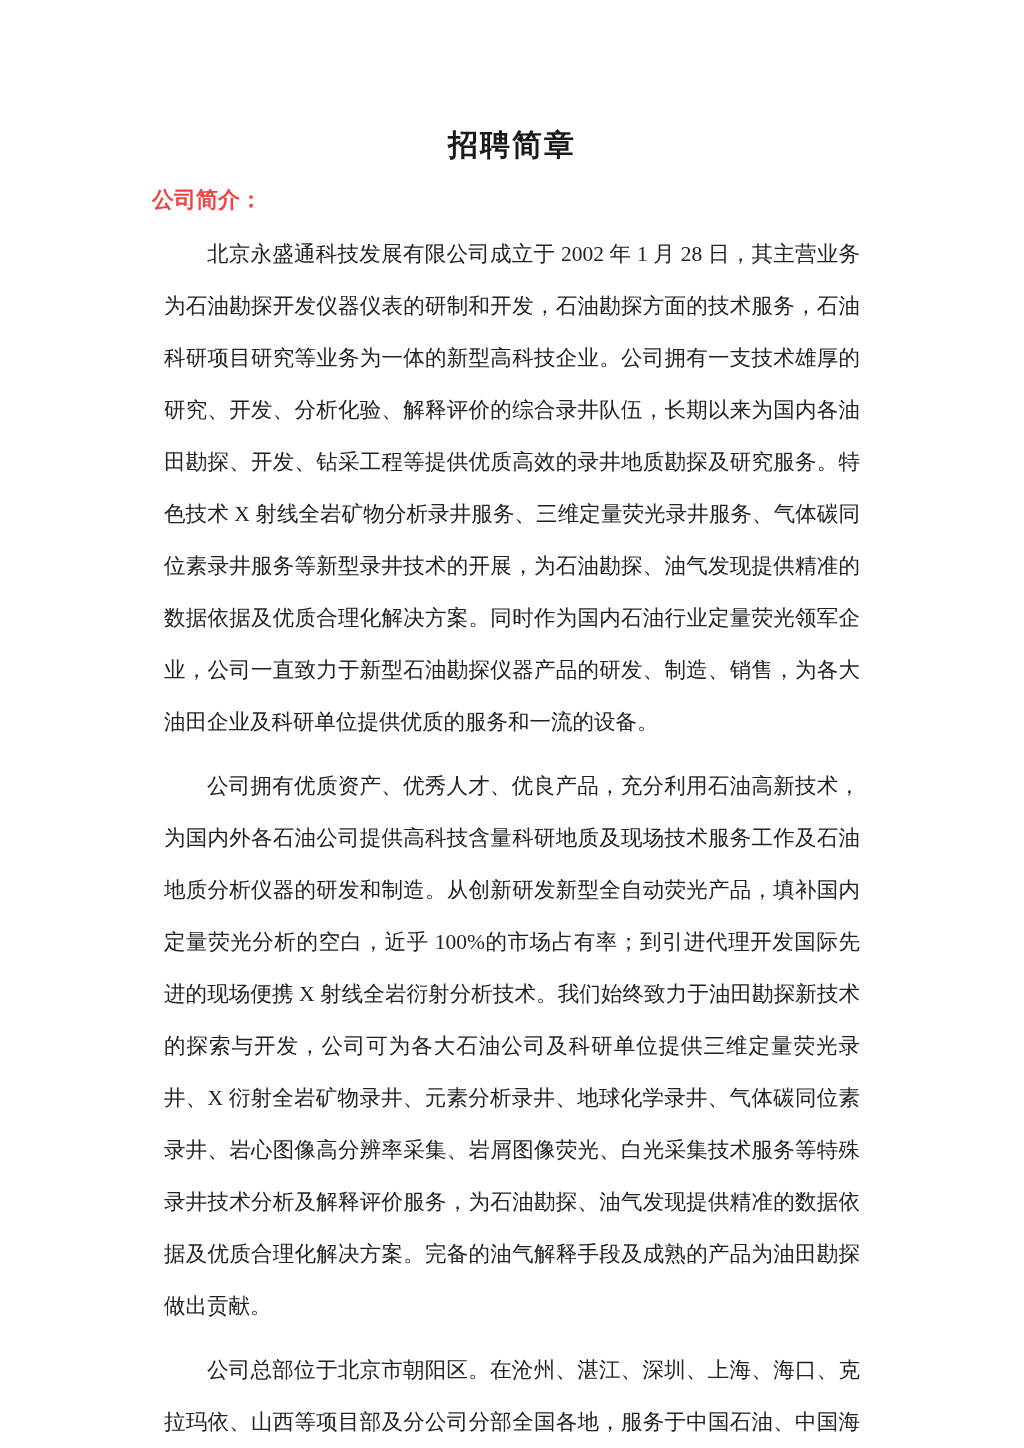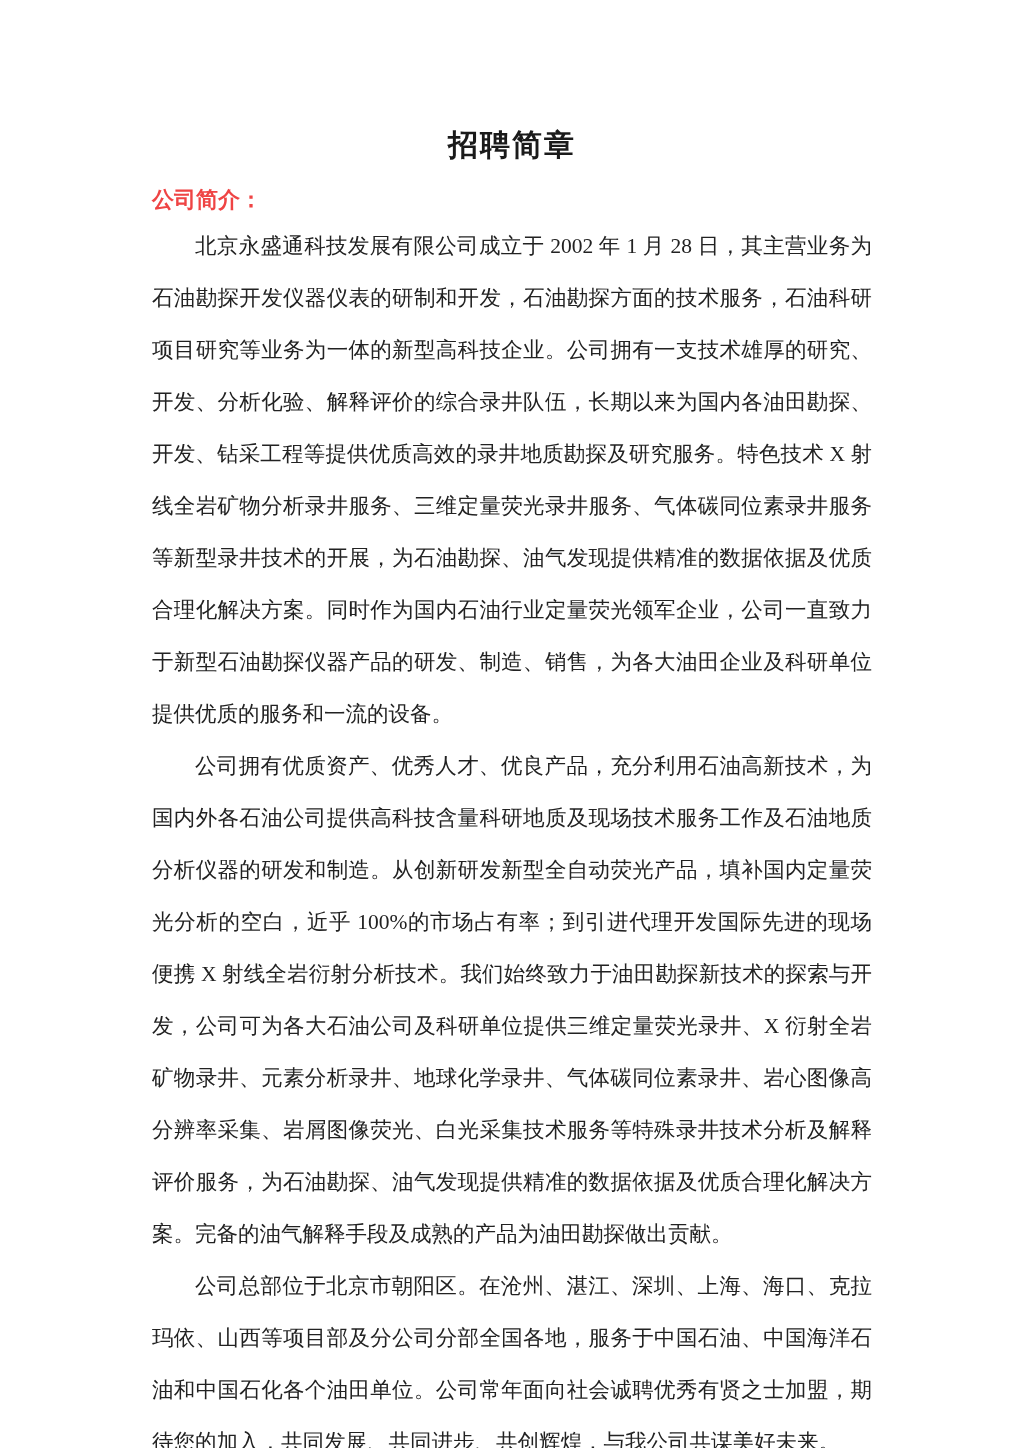--- a/index.html
+++ b/index.html
@@ -32,21 +32,21 @@
     font-weight: bold;
     line-height: 32px;
     margin: 0 0 4px 0;
     color: #ef4444;
   }
   .para {
     font-size: 21.5px;
     line-height: 52px;
     text-align: justify;
     text-indent: 2em;
-    margin: 0;
+    margin: 12px;
     color: #222222;
     word-break: break-all;
   }
 </style>
 </head>
 <body>
 
 <div class="page">
   <h1 class="doc-title">招聘简章</h1>
   <h2 class="section-heading">公司简介：</h2>

